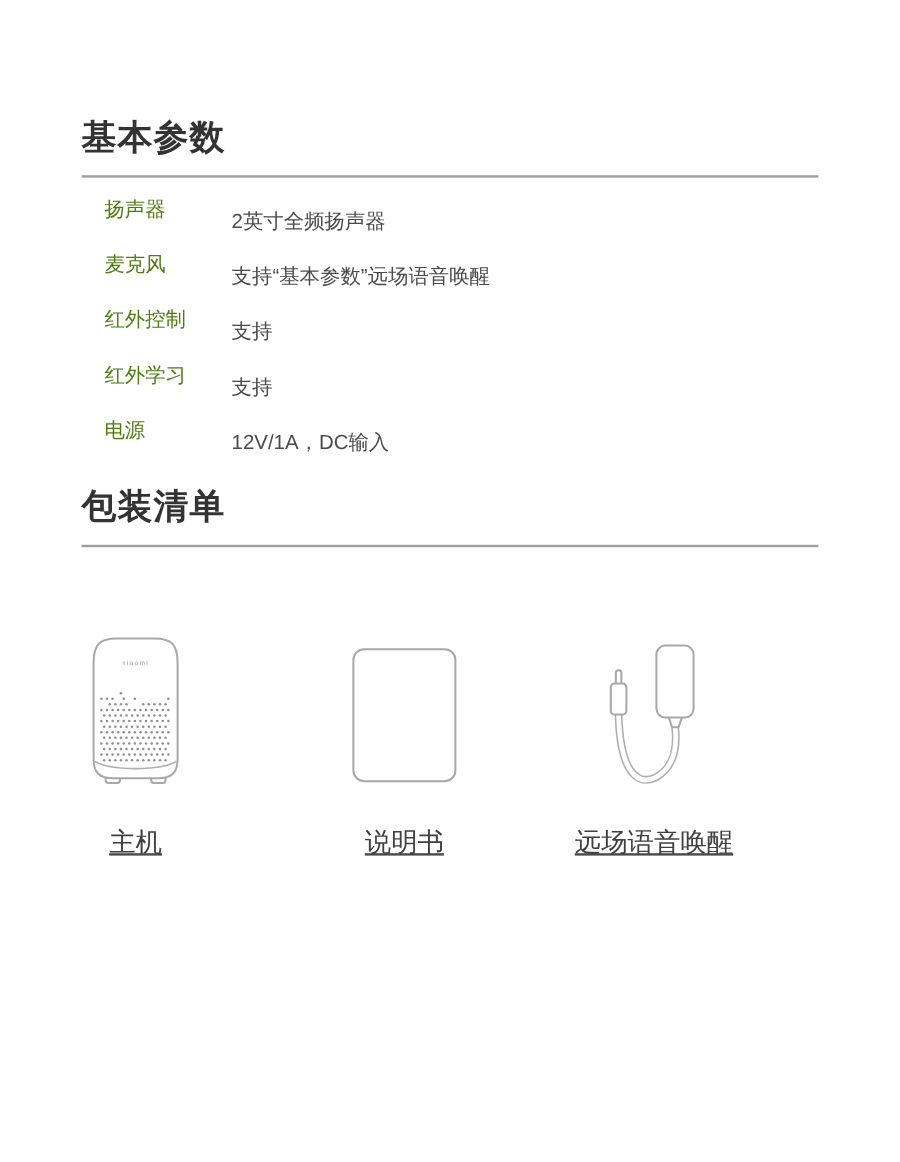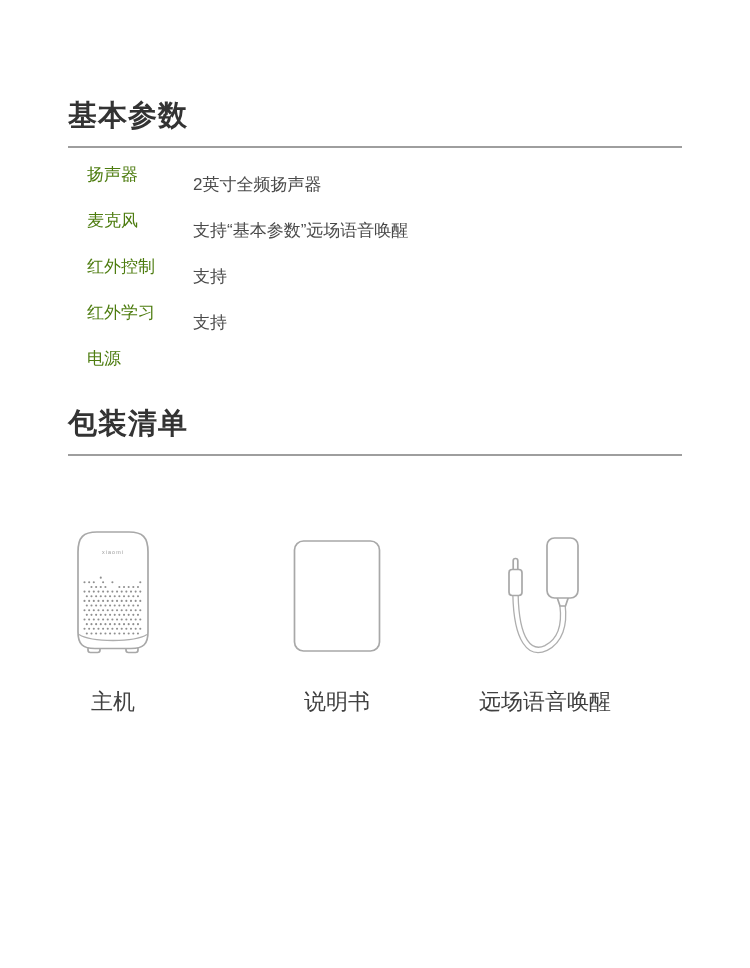--- a/index.html
+++ b/index.html
@@ -56,20 +56,21 @@
   }
   .package-items {
     display: flex;
     align-items: flex-start;
     margin-top: 69px;
   }
   .package-item {
     display: flex;
     flex-direction: column;
     align-items: center;
+    text-decoration: underline;
   }
   .package-item.item-host    { width: 90px; }
   .package-item.item-manual  { width: 90px;  margin-left: 134px; }
   .package-item.item-adapter { width: 110px; margin-left: 108px; }
   .illustration {
     display: block;
   }
   .package-label {
     margin-top: 24px;
     font-size: 22px;
@@ -131,20 +132,21 @@
       <div class="spec-row">
         <div class="spec-label">红外控制</div>
         <div class="spec-value">支持</div>
       </div>
       <div class="spec-row">
         <div class="spec-label">红外学习</div>
         <div class="spec-value">支持</div>
       </div>
       <div class="spec-row">
         <div class="spec-label">电源</div>
+        <div class="spec-value">12V/1A，DC输入</div>
       </div>
     </div>
   </section>
 
   <section>
     <h2 class="section-title package-title">包装清单</h2>
     <div class="divider"></div>
 
     <div class="package-items">
 

